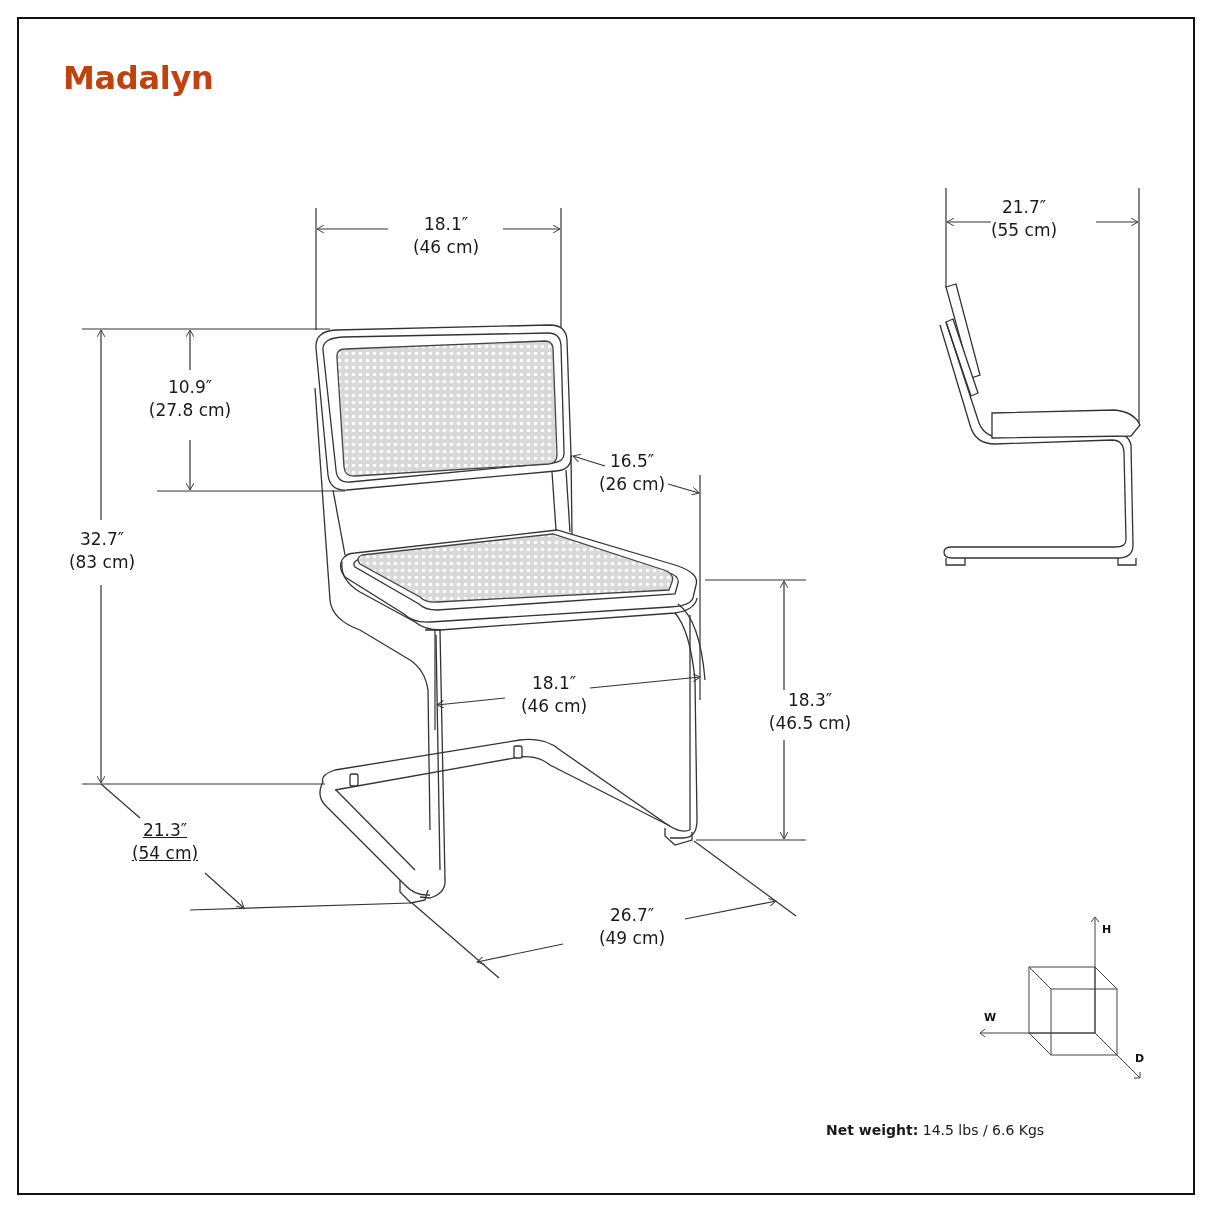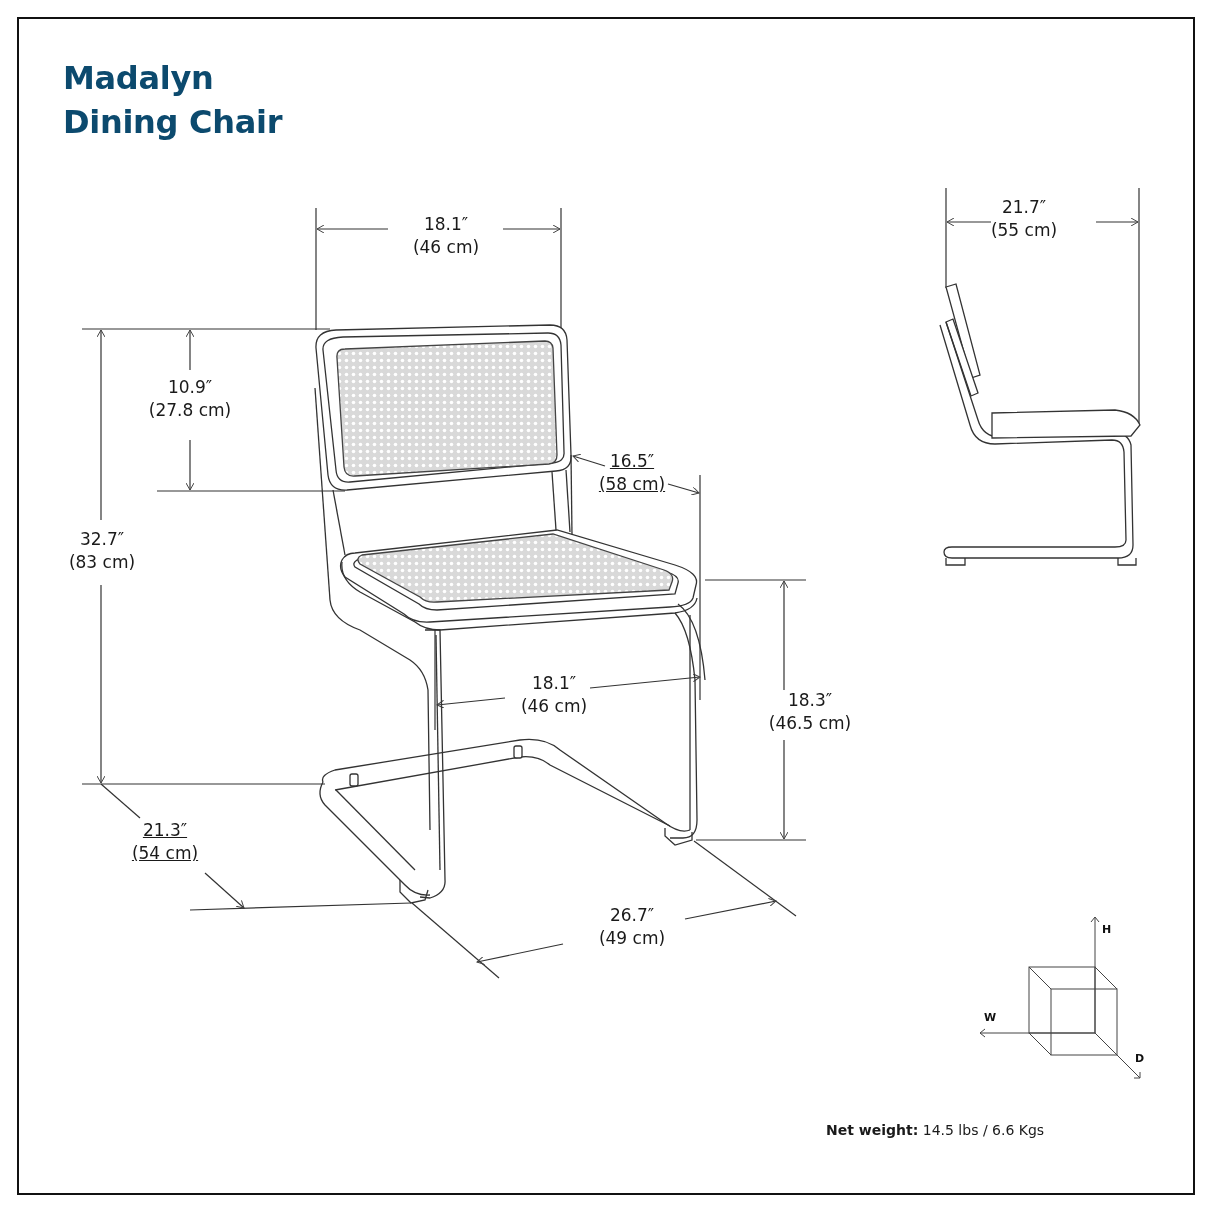--- a/index.html
+++ b/index.html
@@ -1,34 +1,33 @@
 <!DOCTYPE html>
 <html><head>
   <meta charset="utf-8">
   <style>
     html, body { margin: 0; padding: 0; background: #ffffff; }
     body { width: 1214px; height: 1214px; position: relative; overflow: hidden; font-family: "DejaVu Sans", "Liberation Sans", sans-serif; }
     .frame { position: absolute; left: 17px; top: 17px; width: 1178px; height: 1178px; border: 2px solid #111; box-sizing: border-box; }
-    .title { position: absolute; left: 63px; top: 56px; font-family: "DejaVu Sans", sans-serif; font-weight: bold; font-size: 32px; line-height: 44px; color: #0c4a6e; letter-spacing: -0.3px; }
+    .title { position: absolute; left: 63px; top: 56px; font-family: "DejaVu Sans", sans-serif; font-weight: bold; font-size: 32px; line-height: 44px; color: #c2410c; letter-spacing: -0.3px; }
     .title span { display: block; }
     svg.drawing { position: absolute; left: 0; top: 0; }
     .dim { position: absolute; font-family: "DejaVu Sans", sans-serif; font-size: 17px; line-height: 23px; color: #1a1a1a; text-align: center; white-space: nowrap; }
     .dim span { display: block; }
     .axis-label { position: absolute; font-family: "DejaVu Sans", sans-serif; font-weight: bold; font-size: 11px; color: #111; }
     .weight { position: absolute; left: 826px; top: 1122px; font-family: "DejaVu Sans", sans-serif; font-size: 14px; color: #1a1a1a; white-space: nowrap; }
     .weight b { font-weight: bold; }
   </style>
 </head>
 <body>
 
 <div class="frame"></div>
 
 <div class="title">
   <span>Madalyn</span>
-  <span>Dining Chair</span>
 </div>
 
 <svg class="drawing" width="1214" height="1214" viewBox="0 0 1214 1214">
   <defs>
     <pattern id="cane" width="7" height="7" patternUnits="userSpaceOnUse">
       <rect width="7" height="7" fill="#d9d9d9"></rect>
       <circle cx="3.5" cy="3.5" r="1.8" fill="#ffffff"></circle>
     </pattern>
     <marker id="arr" markerWidth="8" markerHeight="8" refX="7" refY="4" orient="auto" markerUnits="userSpaceOnUse">
       <path d="M0,0 L7,4 L0,8" fill="none" stroke="#444" stroke-width="1"></path>
@@ -156,23 +155,23 @@
   <span>(46 cm)</span>
 </div>
 <div class="dim" style="left:140px;top:376px;width:100px;">
   <span>10.9″</span>
   <span>(27.8 cm)</span>
 </div>
 <div class="dim" style="left:52px;top:528px;width:100px;">
   <span>32.7″</span>
   <span>(83 cm)</span>
 </div>
-<div class="dim" style="left:582px;top:450px;width:100px;text-decoration:underline;">
+<div class="dim" style="left:582px;top:450px;width:100px;">
   <span>16.5″</span>
-  <span>(58 cm)</span>
+  <span>(26 cm)</span>
 </div>
 <div class="dim" style="left:504px;top:672px;width:100px;">
   <span>18.1″</span>
   <span>(46 cm)</span>
 </div>
 <div class="dim" style="left:760px;top:689px;width:100px;">
   <span>18.3″</span>
   <span>(46.5 cm)</span>
 </div>
 <div class="dim" style="left:115px;top:819px;width:100px;text-decoration:underline;">

